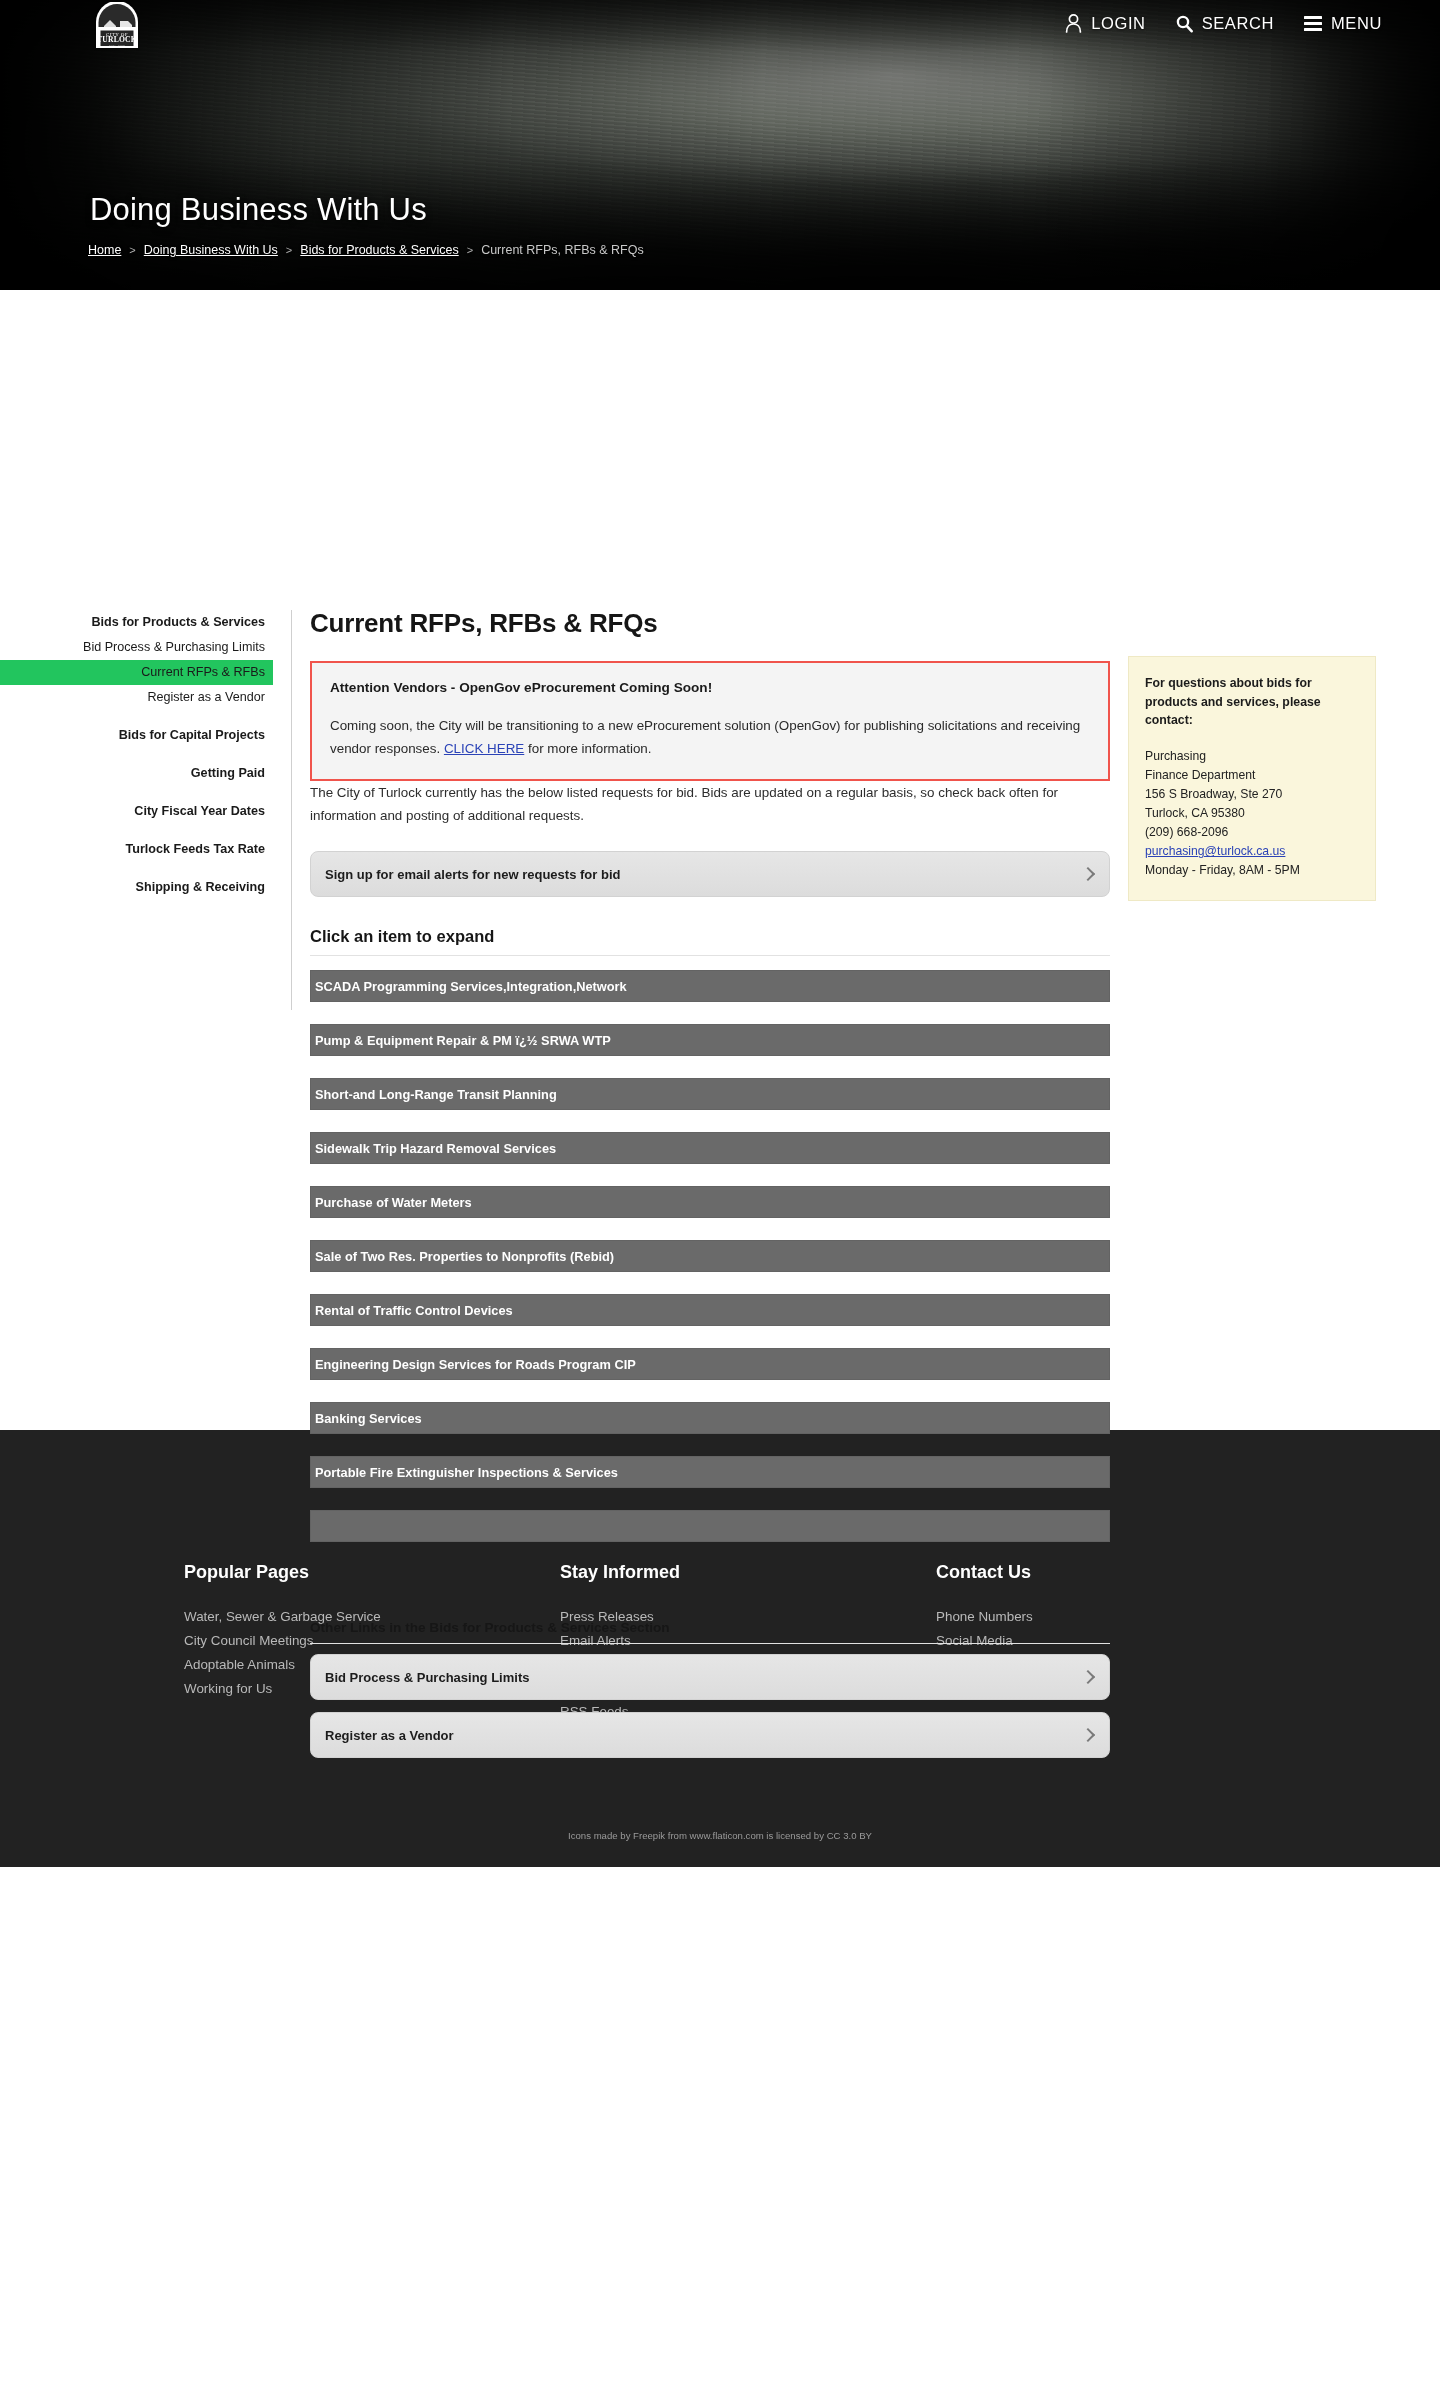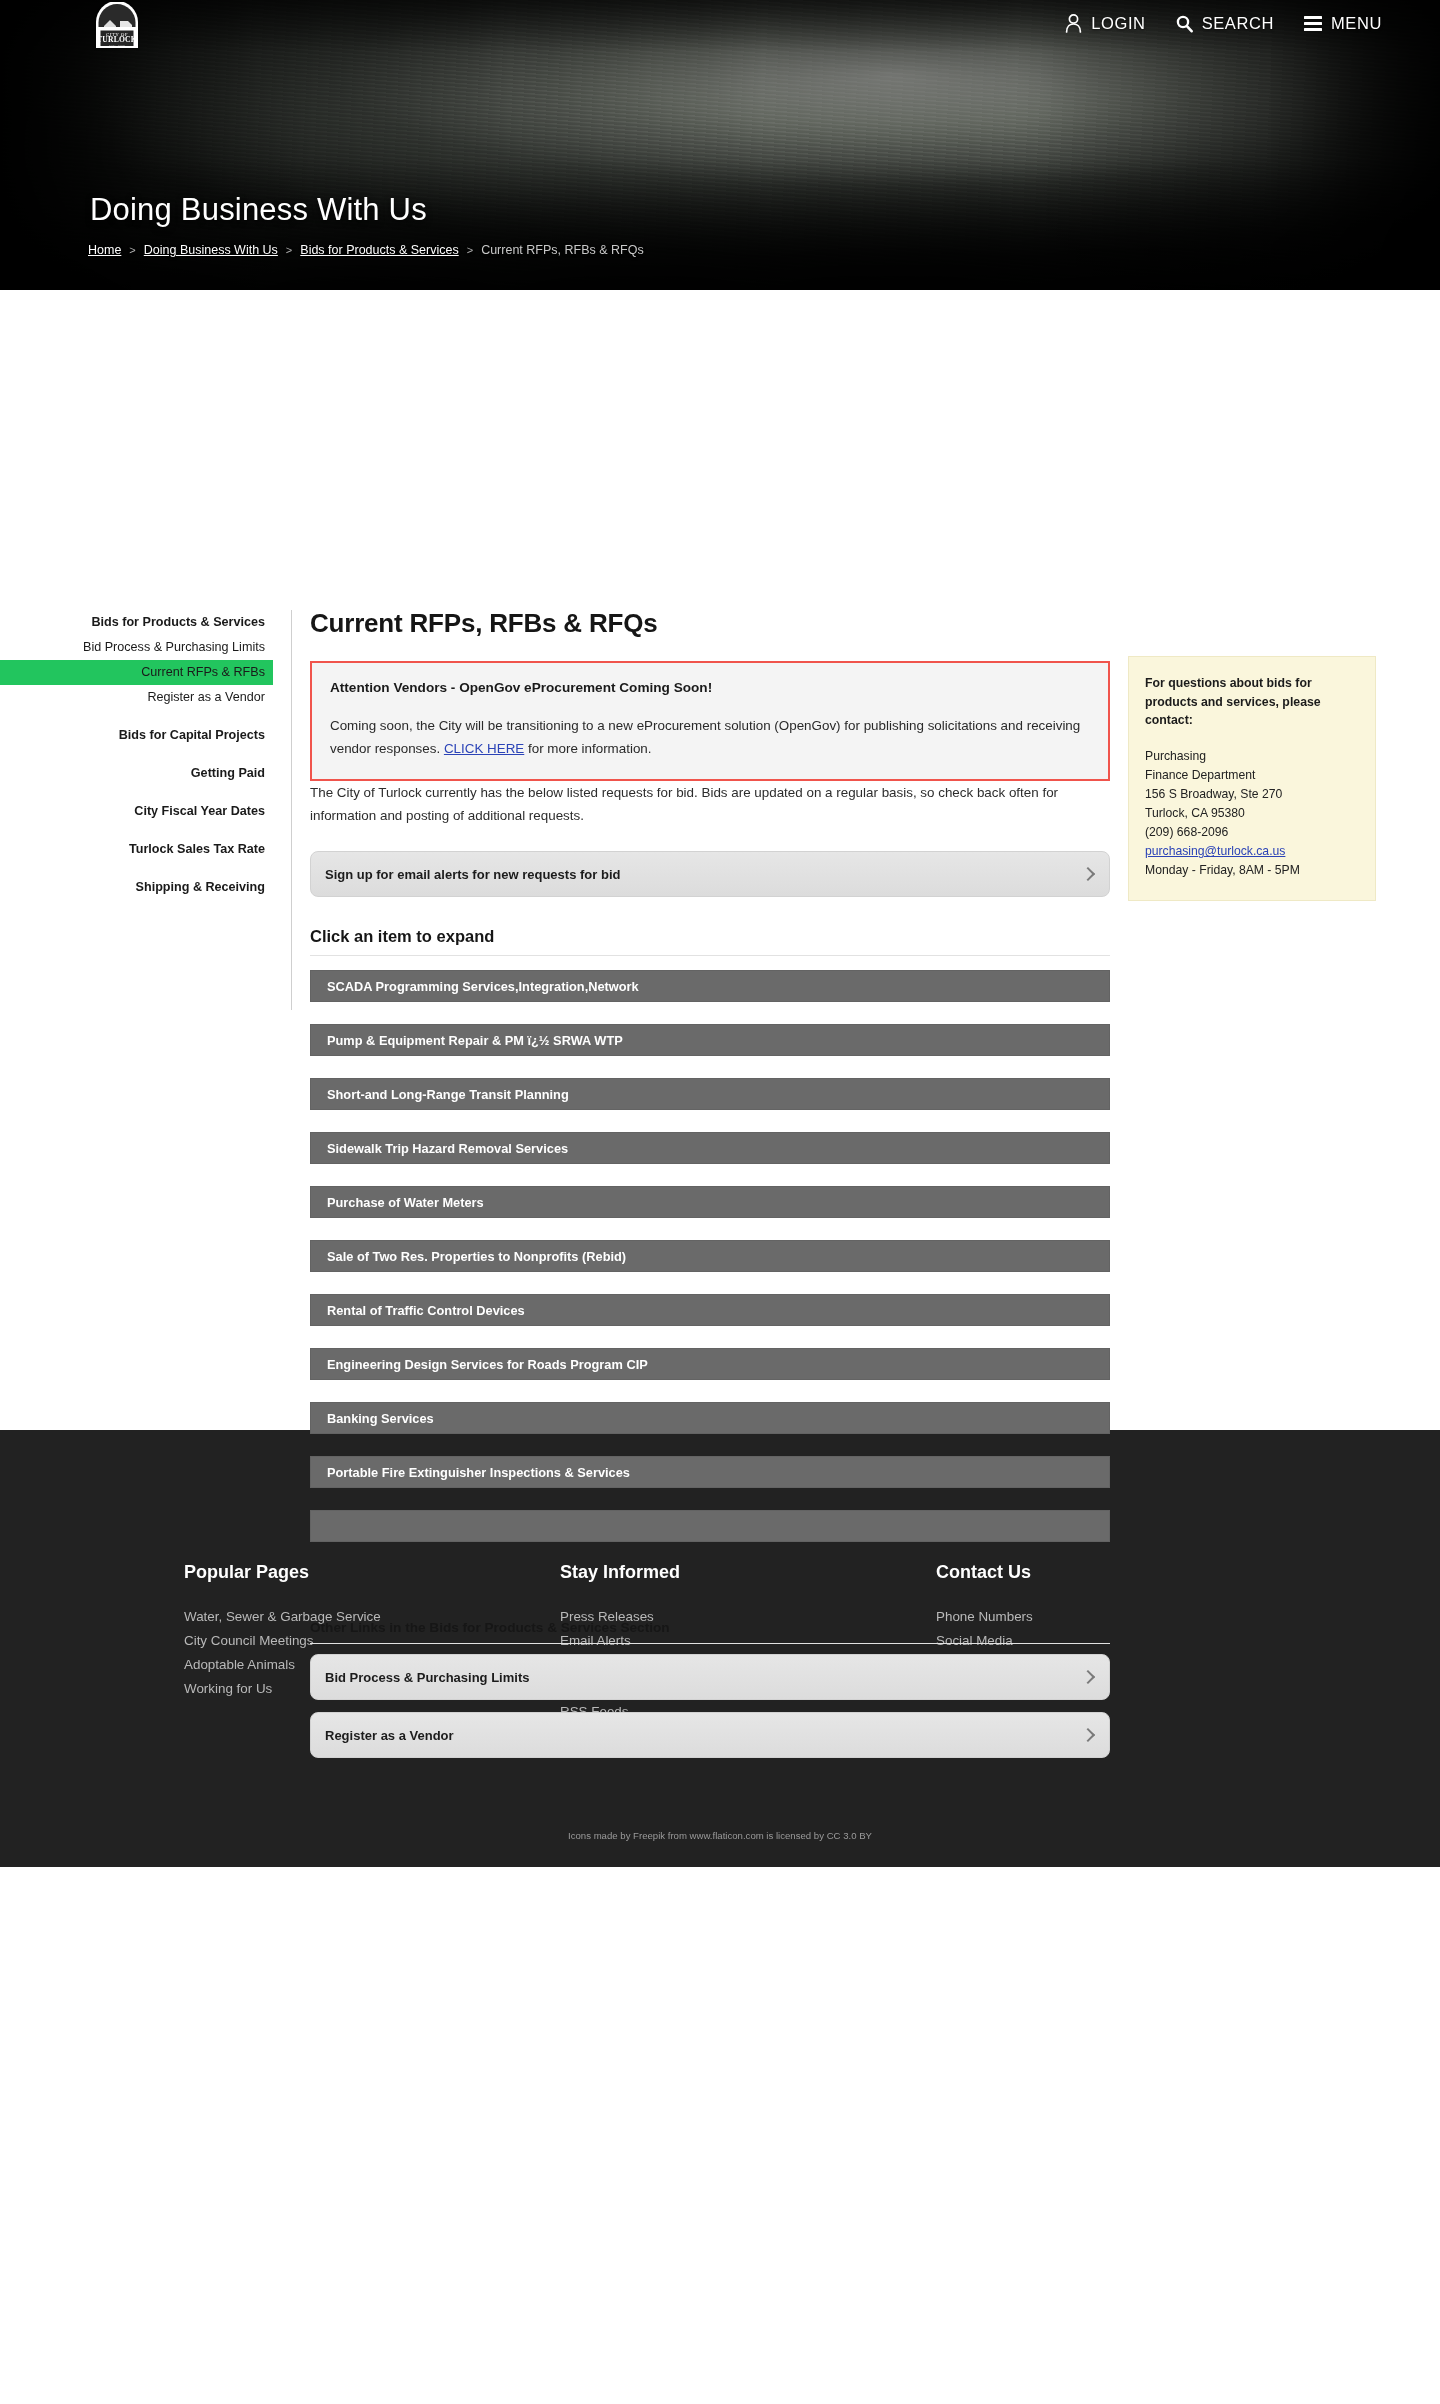--- a/index.html
+++ b/index.html
@@ -238,21 +238,21 @@
   }
 
   
   .darkbar {
     width: 800px;
     height: 32px;
     background: #6a6a6a;
     border: 1px solid #636363;
     display: flex;
     align-items: center;
-    padding-left: 16px;
+    padding-left: 4px;
     margin-bottom: 22px;
     cursor: pointer;
   }
   .darkbar-label {
     font-size: 12.8px;
     font-weight: bold;
     color: #ffffff;
   }
   .darkbar.empty { margin-bottom: 0; }
 
@@ -425,21 +425,21 @@
     <div class="sn-item">Bid Process &amp; Purchasing Limits</div>
     <div class="sn-item active">Current RFPs &amp; RFBs</div>
     <div class="sn-item">Register as a Vendor</div>
     <div class="sn-gap"></div>
     <div class="sn-item bold">Bids for Capital Projects</div>
     <div class="sn-gap"></div>
     <div class="sn-item bold">Getting Paid</div>
     <div class="sn-gap"></div>
     <div class="sn-item bold">City Fiscal Year Dates</div>
     <div class="sn-gap"></div>
-    <div class="sn-item bold">Turlock Sales Tax Rate</div>
+    <div class="sn-item bold">Turlock Feeds Tax Rate</div>
     <div class="sn-gap"></div>
     <div class="sn-item bold">Shipping &amp; Receiving</div>
   </div>
 
   <div class="main">
     <h1 class="page-h1">Current RFPs, RFBs &amp; RFQs</h1>
 
     <div class="alert">
       <div class="alert-title">Attention Vendors - OpenGov eProcurement Coming Soon!</div>
       <div class="alert-body"><span>Coming soon, the City will be transitioning to a new eProcurement solution (OpenGov) for publishing solicitations and receiving vendor responses. </span><a class="alert-link">CLICK HERE</a><span> for more information.</span></div>

